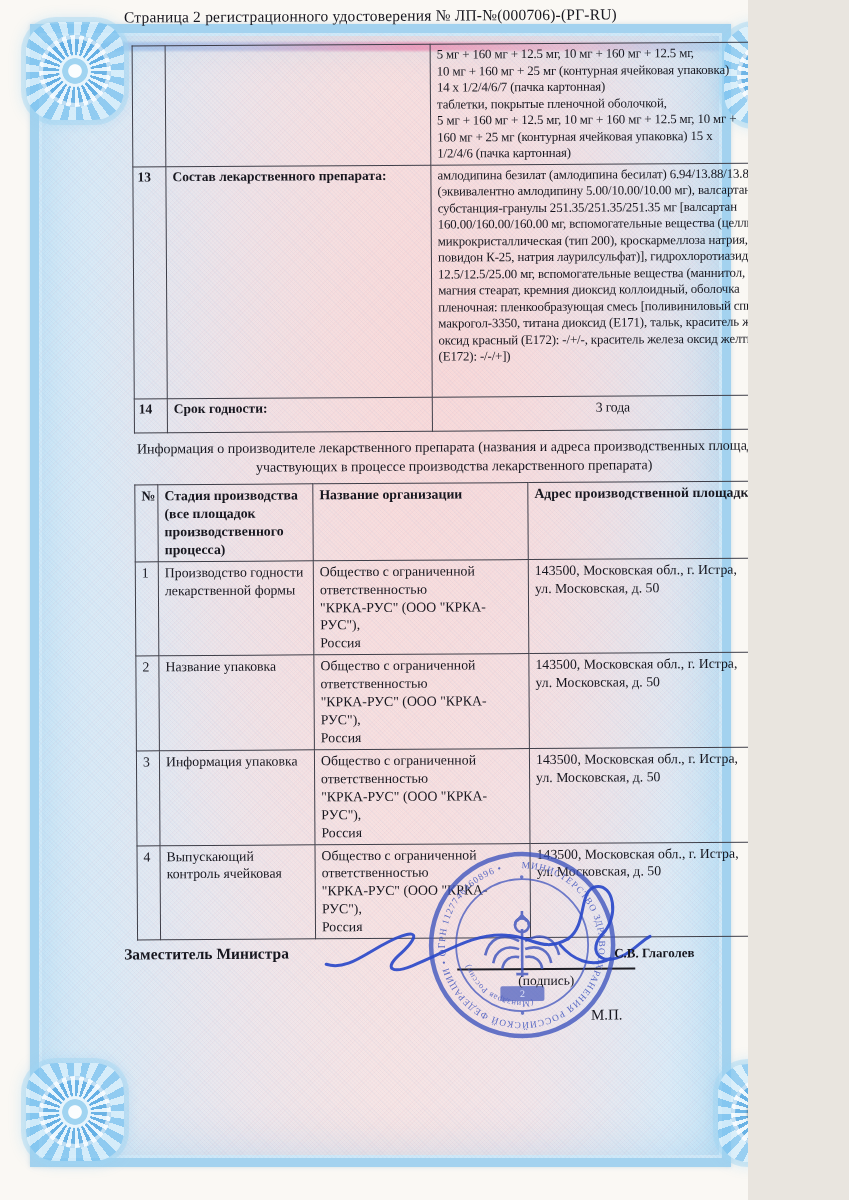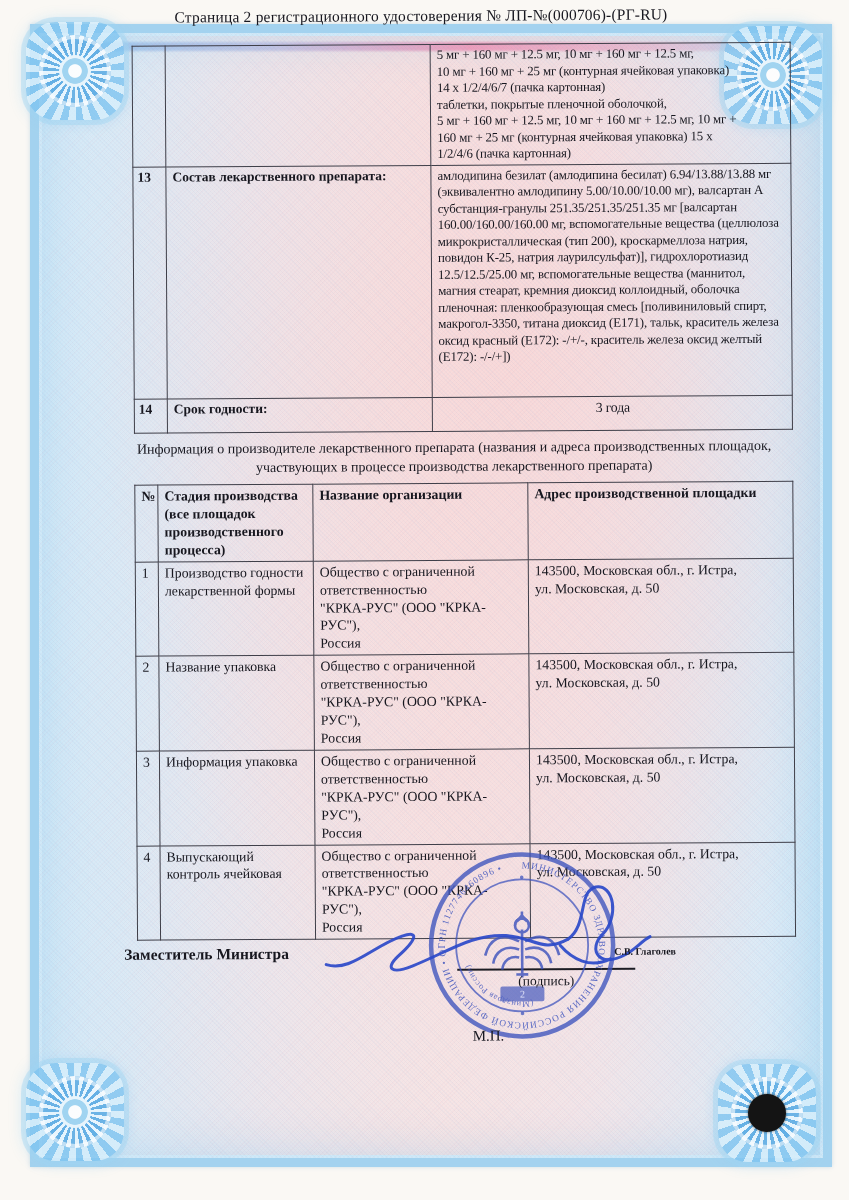--- a/index.html
+++ b/index.html
@@ -1,17 +1,17 @@
 <!DOCTYPE html>
 <html><head>
 <meta charset="utf-8">
 <style>
   html,body{margin:0;padding:0;}
   body{width:849px;height:1200px;background:#e9e5df;}
-  .page{position:relative;width:849px;height:1200px;background:#faf8f4;overflow:hidden;
+  .page{position:relative;width:748px;height:1200px;background:#faf8f4;overflow:hidden;
         font-family:"Liberation Serif", serif;color:#17171f;}
 
   
   .cert{position:absolute;left:30px;top:24px;right:17px;bottom:33px;z-index:1;
     border:9px solid #a3d2ef;
     box-shadow:inset 0 0 0 3px #cfe9f8, inset 0 0 46px rgba(130,195,235,.38), 0 0 4px rgba(120,170,210,.35);
     background:
       radial-gradient(ellipse at 60% 28%, rgba(248,216,216,.95), rgba(248,216,216,0) 62%),
       radial-gradient(ellipse at 55% 75%, rgba(247,224,224,.7), rgba(247,224,224,0) 58%),
       linear-gradient(90deg,#d3eaf8 0%,#e9e9f0 30%,#f5e9e9 52%,#efe9ee 70%,#d8ecf9 92%,#cbe6f6 100%);}
@@ -52,24 +52,24 @@
   .t1 .num{font-weight:bold;padding-left:4px;}
   .t1 .lbl{font-weight:bold;}
   .t1 .val{font-size:12.9px;letter-spacing:-0.15px;line-height:1.28;}
   .t1 .center{text-align:center;}
   .t2{left:135px;top:483px;width:658px;}
   .t2 th{font-weight:bold;font-size:13.8px;line-height:1.3;}
   .t2 td{font-size:13.8px;line-height:1.3;}
 
   
   .sig-title{position:absolute;left:122px;top:944px;font-weight:bold;font-size:15.5px;z-index:7;}
-  .sig-name{position:absolute;left:612px;top:947px;font-weight:bold;font-size:10px;z-index:7;}
+  .sig-name{position:absolute;left:612px;top:947px;font-weight:bold;font-size:13px;z-index:7;}
   .sig-line{position:absolute;left:455px;top:969px;width:178px;height:2px;background:#1d1d24;z-index:4;}
   .sig-caption{position:absolute;left:455px;top:974px;width:178px;text-align:center;font-size:13.5px;z-index:7;}
-  .sig-seal{position:absolute;left:470px;top:1008px;width:150px;text-align:left;font-size:15px;z-index:7;margin-top:20px;}
+  .sig-seal{position:absolute;left:470px;top:1008px;width:150px;text-align:right;font-size:15px;z-index:7;}
   .stamp{position:absolute;left:405px;top:846px;z-index:5;opacity:.92;}
   .autograph{position:absolute;left:318px;top:876px;z-index:6;}
 </style>
 </head>
 <body>
 
 <div class="page">
 
   <div class="cert"></div>
 

